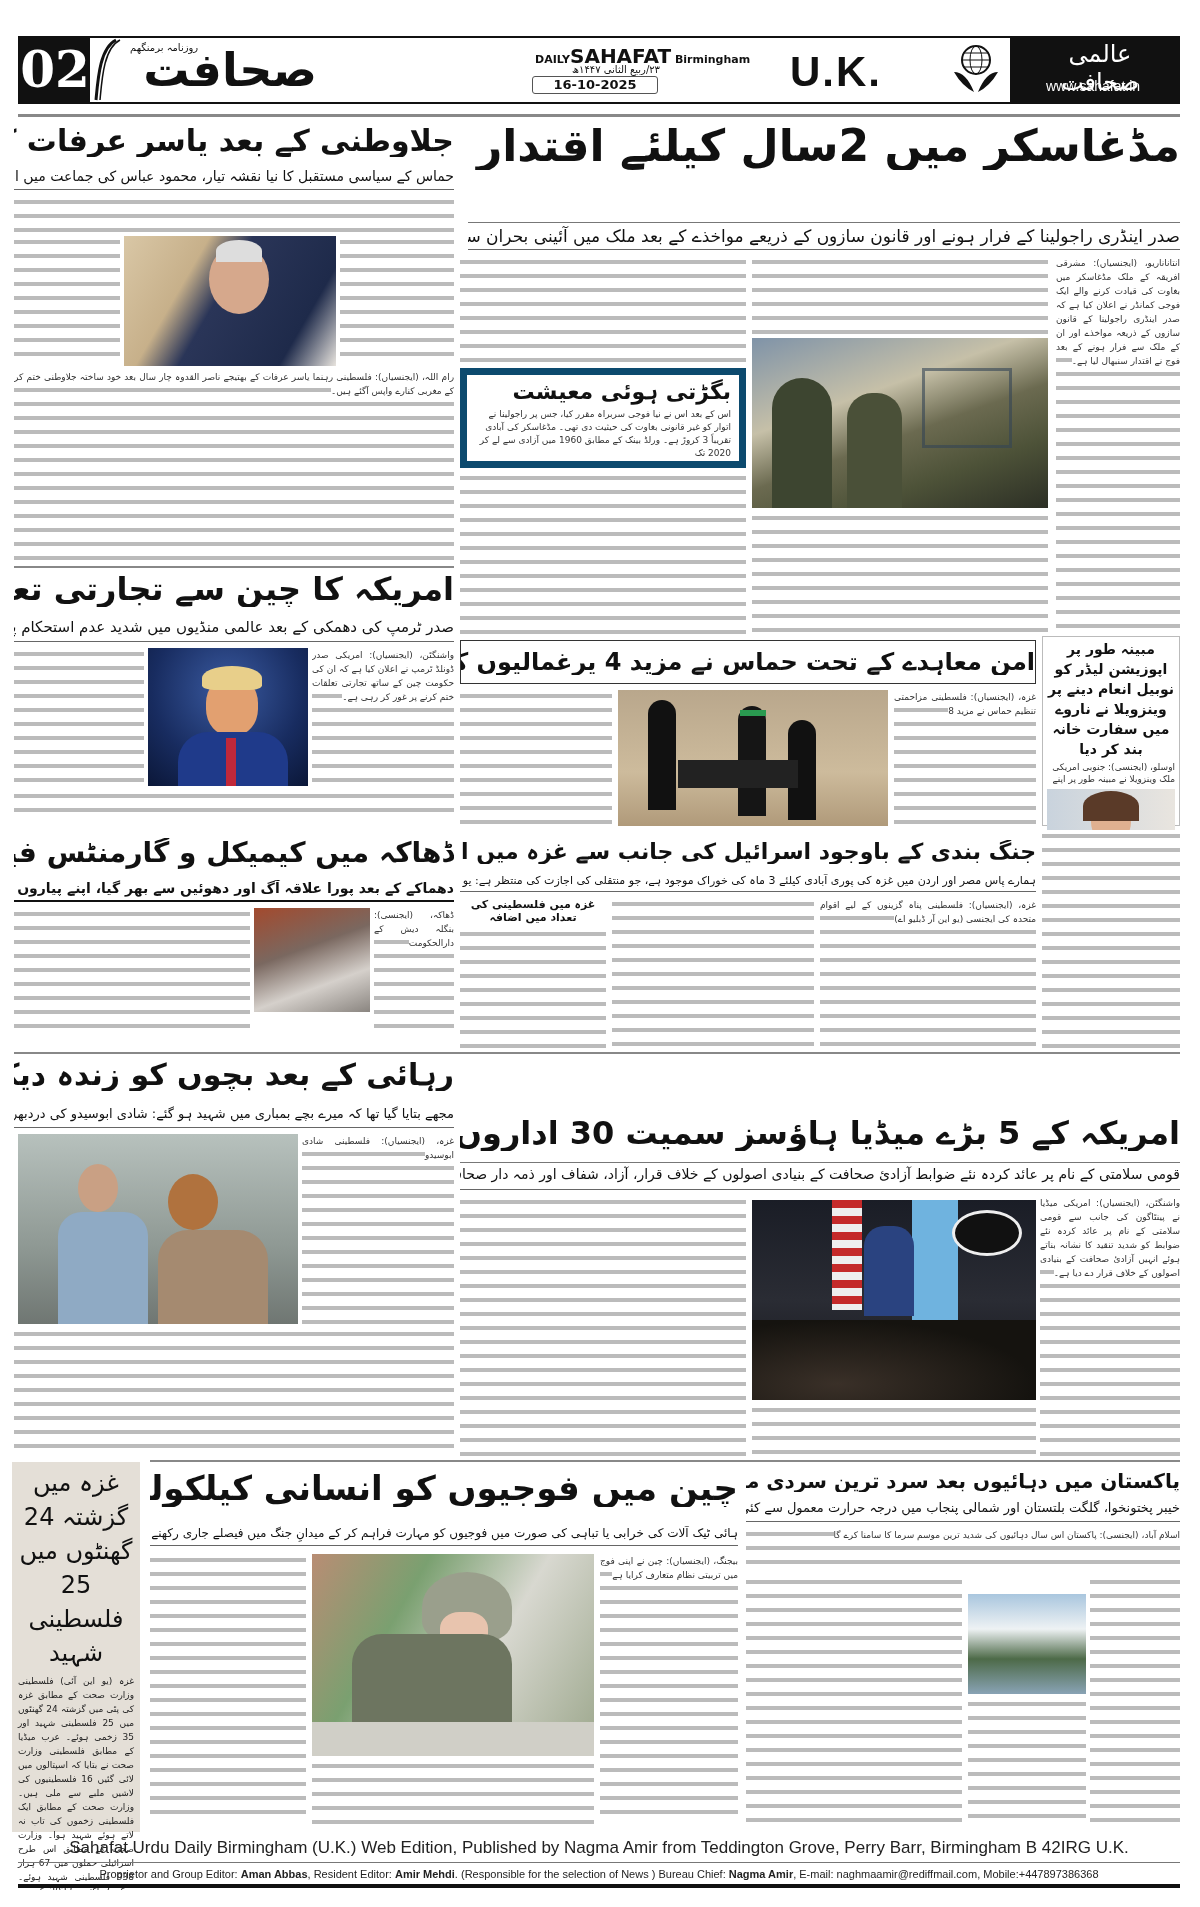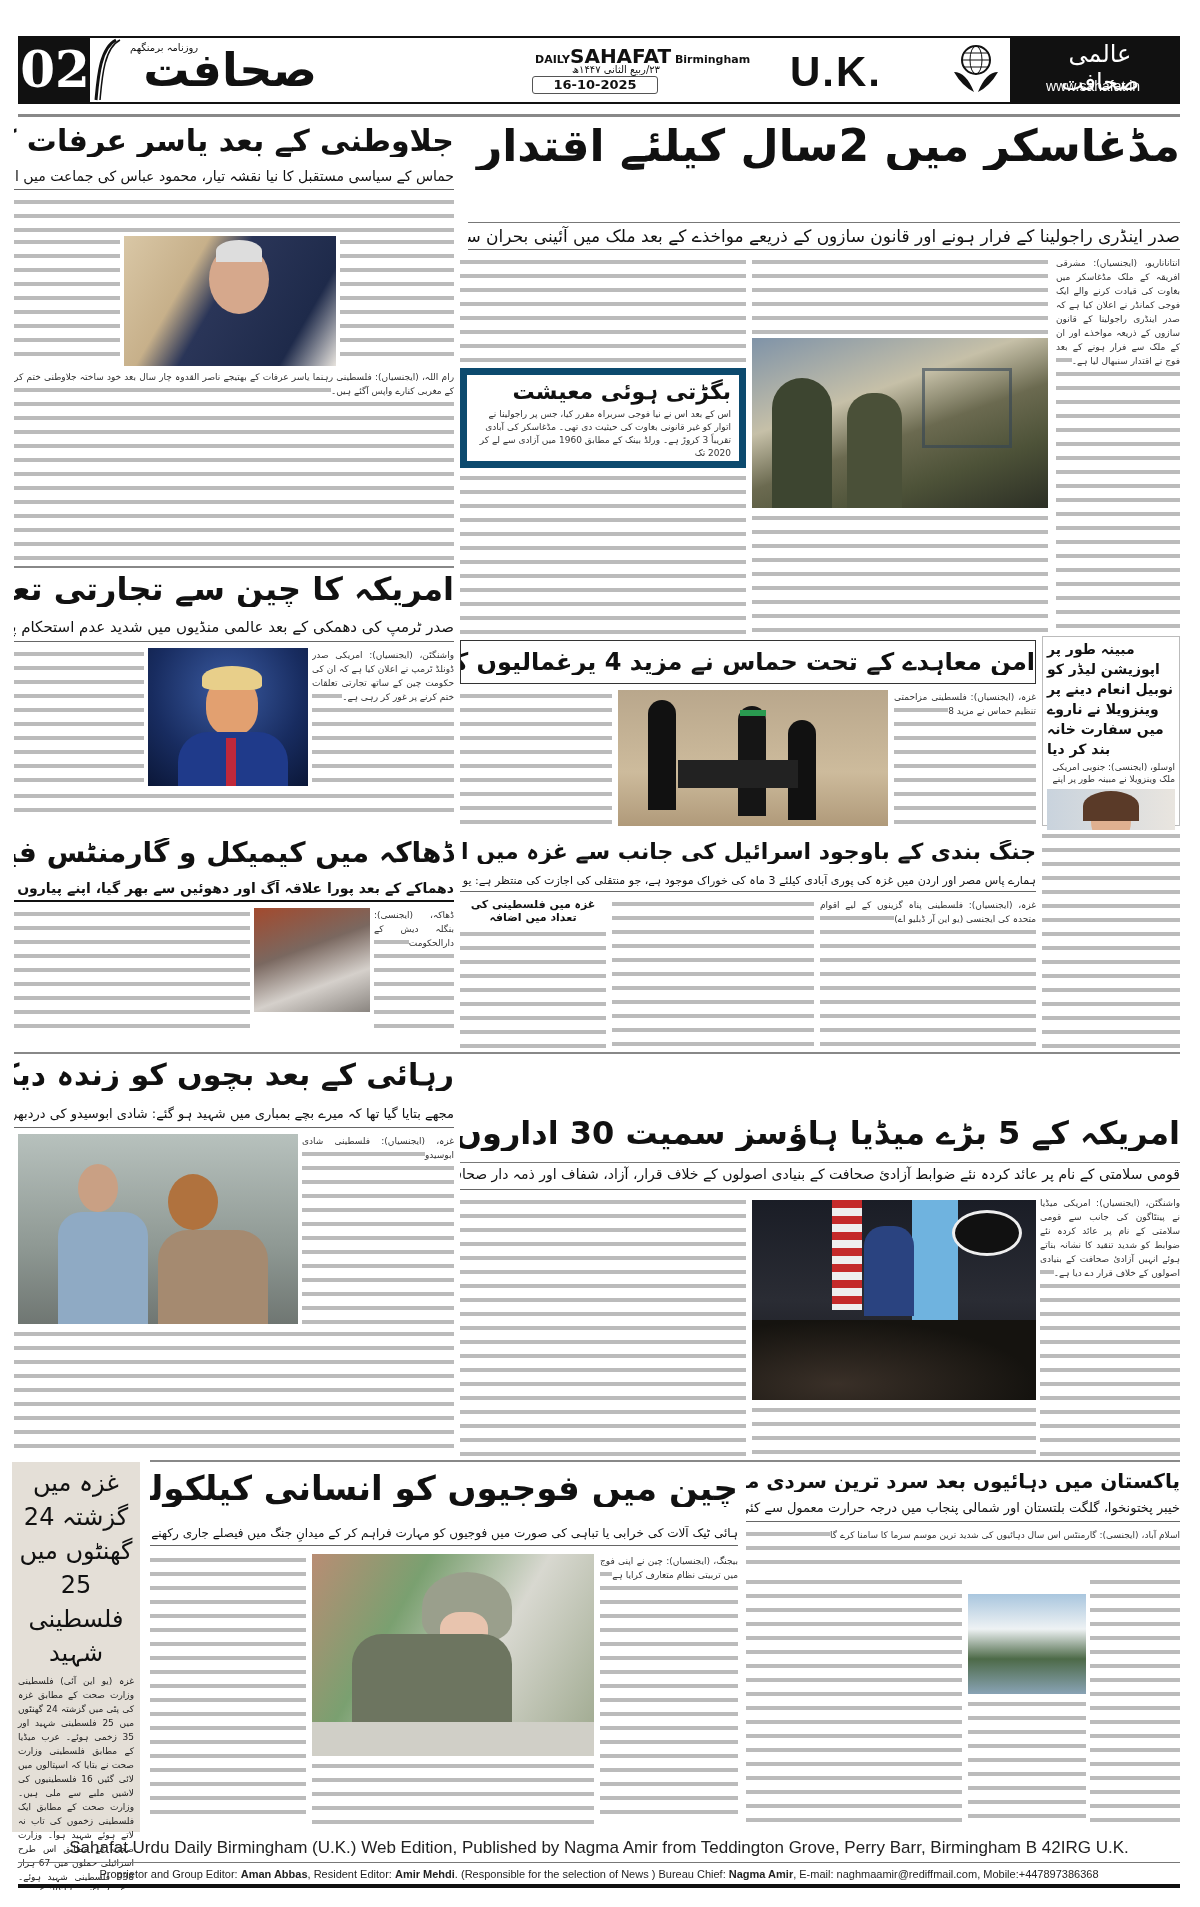--- a/index.html
+++ b/index.html
@@ -115,21 +115,21 @@
 <div class="abs photo" style="left:618px;top:690px;width:270px;height:136px;background:linear-gradient(180deg,#b9a78c 0%,#cdbb9c 60%,#b09a7a 100%)">
   <div style="position:absolute;left:30px;top:10px;width:28px;height:110px;background:#111;border-radius:14px 14px 0 0"></div>
   <div style="position:absolute;left:120px;top:16px;width:28px;height:110px;background:#151515;border-radius:14px 14px 0 0"></div>
   <div style="position:absolute;left:170px;top:30px;width:28px;height:100px;background:#111;border-radius:14px 14px 0 0"></div>
   <div style="position:absolute;left:60px;top:70px;width:120px;height:28px;background:#222"></div>
   <div style="position:absolute;left:122px;top:20px;width:26px;height:6px;background:#2a9a50"></div>
 </div>
 <div class="abs body" style="left:460px;top:690px;width:152px;height:136px"></div>
 
 <div class="abs" style="left:1042px;top:636px;width:138px;height:190px;border:1px solid #bbb">
-  <div class="rtl" style="font-size:14px;font-weight:bold;line-height:20px;padding:2px 4px;text-align:left">مبینہ طور پر اپوزیشن لیڈر کو نوبیل انعام دینے پر وینزویلا نے ناروے میں سفارت خانہ بند کر دیا</div>
+  <div class="rtl" style="font-size:14px;font-weight:bold;line-height:20px;padding:2px 4px;text-align:center">مبینہ طور پر اپوزیشن لیڈر کو نوبیل انعام دینے پر وینزویلا نے ناروے میں سفارت خانہ بند کر دیا</div>
   <div class="rtl" style="font-size:9px;line-height:12px;padding:0 4px;color:#333;height:26px;overflow:hidden">اوسلو، (ایجنسی): جنوبی امریکی ملک وینزویلا نے مبینہ طور پر اپنے ملک کی اپوزیشن لیڈر ماریا</div>
   <div class="photo" style="margin:2px 4px;height:62px;background:linear-gradient(90deg,#c9d3dd,#e9e5df);position:relative">
     <div style="position:absolute;left:44px;top:10px;width:40px;height:46px;background:#e0b090;border-radius:50%"></div>
     <div style="position:absolute;left:36px;top:2px;width:56px;height:30px;background:#5a3a28;border-radius:50% 50% 0 0"></div>
   </div>
 </div>
 <div class="abs body" style="left:1042px;top:830px;width:138px;height:226px"></div>
 
 <div class="abs hl" style="left:14px;top:838px;width:440px;font-size:28px">ڈھاکہ میں کیمیکل و گارمنٹس فیکٹری میں خوفناک آگ، 16 افراد جھلس کر جاں بحق</div>
 <div class="abs sub" style="left:14px;top:880px;width:440px;font-size:14px;height:22px;font-weight:bold;border-bottom:2px solid #111">دھماکے کے بعد پورا علاقہ آگ اور دھوئیں سے بھر گیا، اپنے پیاروں کی تلاش میں لوگ پریشان</div>
@@ -187,21 +187,21 @@
   <div style="position:absolute;left:110px;top:18px;width:90px;height:70px;background:#9a9f8c;border-radius:50% 50% 30% 30%"></div>
   <div style="position:absolute;left:128px;top:58px;width:48px;height:40px;background:#e8c4ae;border-radius:40%"></div>
   <div style="position:absolute;left:40px;top:80px;width:160px;height:90px;background:#6d7560;border-radius:30px 30px 0 0"></div>
   <div style="position:absolute;left:0;top:168px;width:282px;height:34px;background:#d0cfc7"></div>
 </div>
 <div class="abs body" style="left:150px;top:1554px;width:156px;height:270px"></div>
 <div class="abs body" style="left:312px;top:1760px;width:282px;height:64px"></div>
 
 <div class="abs hl" style="left:746px;top:1470px;width:434px;font-size:20px">پاکستان میں دہائیوں بعد سرد ترین سردی متوقع، ماہرین نے خطرے کی گھنٹی بجادی</div>
 <div class="abs sub" style="left:746px;top:1500px;width:434px;font-size:13px;height:22px">خیبر پختونخوا، گلگت بلتستان اور شمالی پنجاب میں درجہ حرارت معمول سے کئی ڈگری کم رہنے کا امکان</div>
-<div class="abs body" style="left:746px;top:1528px;width:434px;height:44px"><span style="background:#fff">اسلام آباد، (ایجنسی): گارمنٹس اس سال دہائیوں کی شدید ترین موسم سرما کا سامنا کرے گا</span></div>
+<div class="abs body" style="left:746px;top:1528px;width:434px;height:44px"><span style="background:#fff">اسلام آباد، (ایجنسی): پاکستان اس سال دہائیوں کی شدید ترین موسم سرما کا سامنا کرے گا</span></div>
 <div class="abs body" style="left:1090px;top:1576px;width:90px;height:248px"></div>
 <div class="abs photo" style="left:968px;top:1594px;width:118px;height:100px;background:linear-gradient(180deg,#a9c6de 0%,#eef2f4 35%,#4d6a48 65%,#89a3b5 100%)"></div>
 <div class="abs body" style="left:968px;top:1698px;width:118px;height:126px"></div>
 <div class="abs body" style="left:746px;top:1576px;width:216px;height:248px"></div>
 
 <div class="abs footer1">Sahafat Urdu Daily Birmingham (U.K.) Web Edition, Published by Nagma Amir  from Teddington Grove, Perry Barr, Birmingham B 42IRG U.K.</div>
 <div class="abs hline" style="left:18px;top:1862px;width:1162px"></div>
 <div class="abs footer2">
   <span>Proprietor and Group Editor: </span><b>Aman Abbas</b><span>, Resident Editor: </span><b>Amir Mehdi</b><span>. (Responsible for the selection of News ) Bureau Chief: </span><b>Nagma Amir</b><span>, E-mail: naghmaamir@rediffmail.com, Mobile:+447897386368</span>
 </div>

